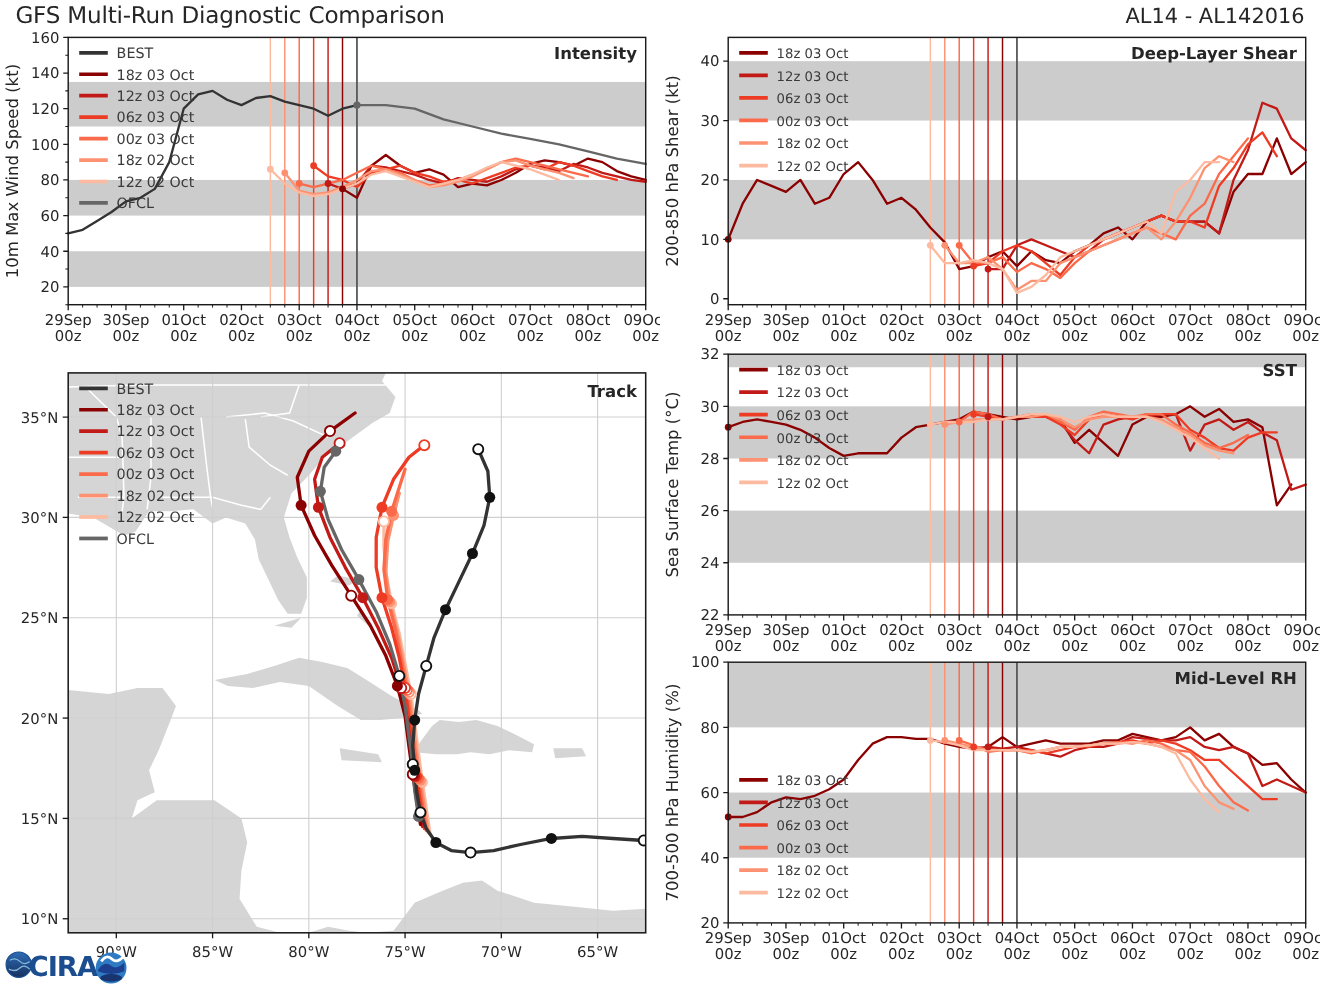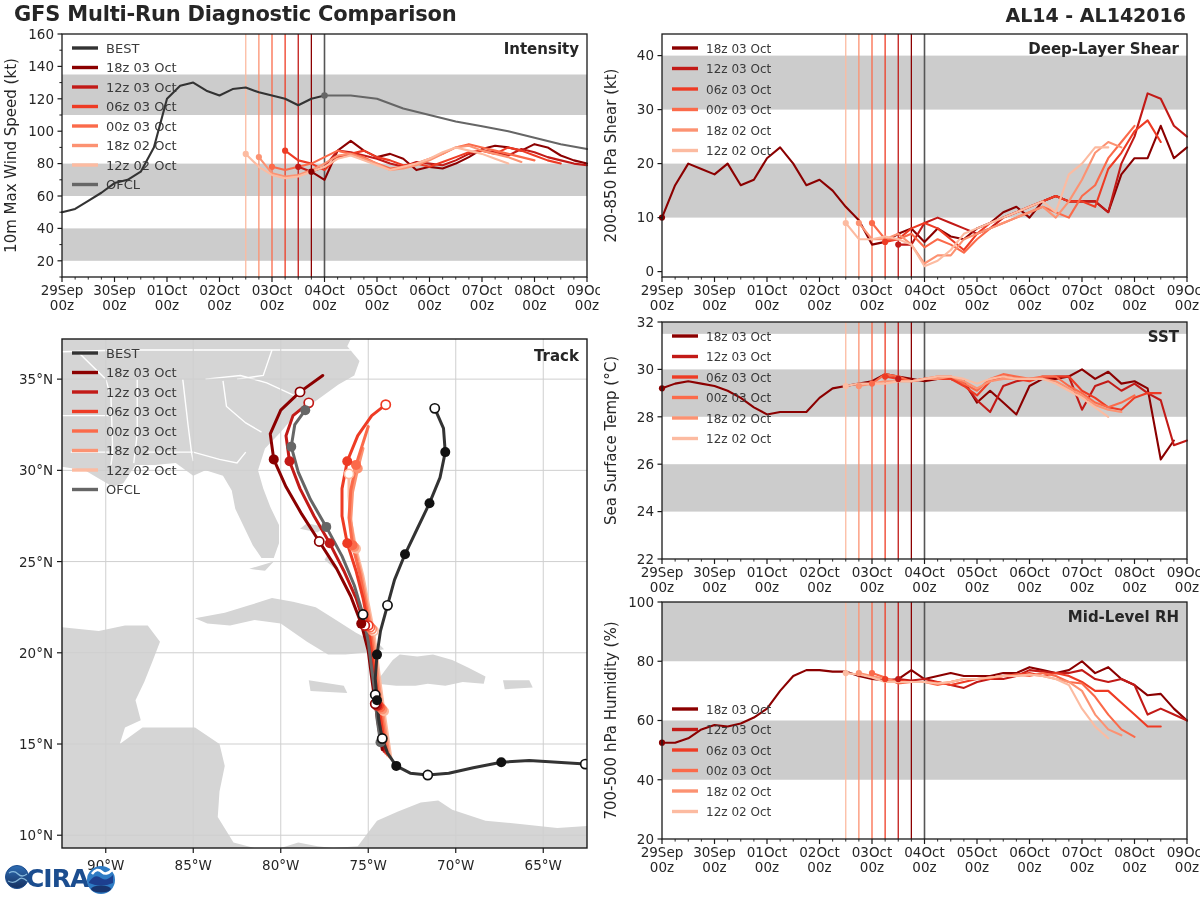--- a/index.html
+++ b/index.html
@@ -1,20 +1,20 @@
 <!DOCTYPE html>
 <html><head>
 <meta charset="utf-8">
 <style>
   html,body{margin:0;padding:0;background:#fff;}
   body{width:1200px;height:900px;position:relative;overflow:hidden;
        font-family:"DejaVu Sans","Liberation Sans",sans-serif;color:#262626;}
   .abs{position:absolute;}
-  #main-title{left:14px;top:2px;font-size:21px;font-weight:bold;letter-spacing:-0.2px;}
-  #storm-id{right:14px;top:4px;font-size:19px;font-weight:bold;}
+  #main-title{left:14px;top:2px;font-size:21px;font-weight:normal;letter-spacing:-0.2px;}
+  #storm-id{right:14px;top:4px;font-size:19px;font-weight:normal;}
   .panel-title{font-size:15px;font-weight:bold;fill:#262626;}
   .axlabel{font-size:15px;fill:#262626;}
   .ticklabel{font-size:13.5px;fill:#262626;}
   .legtext{font-size:13px;fill:#3a3a3a;}
   .legtext-sm{font-size:12px;fill:#3a3a3a;}
   svg{display:block;}
   #cira-logo{left:4px;top:856px;width:120px;height:42px;}
 </style>
 </head>
 <body>

